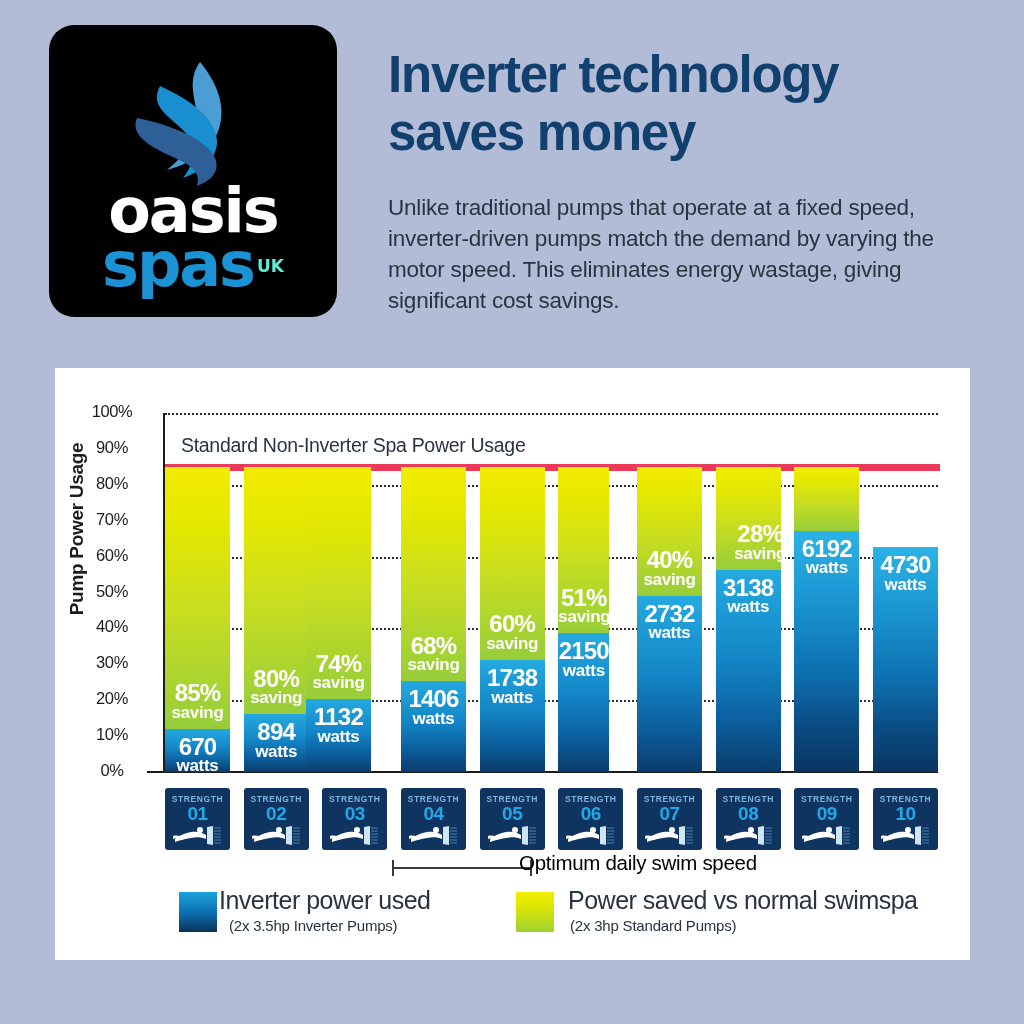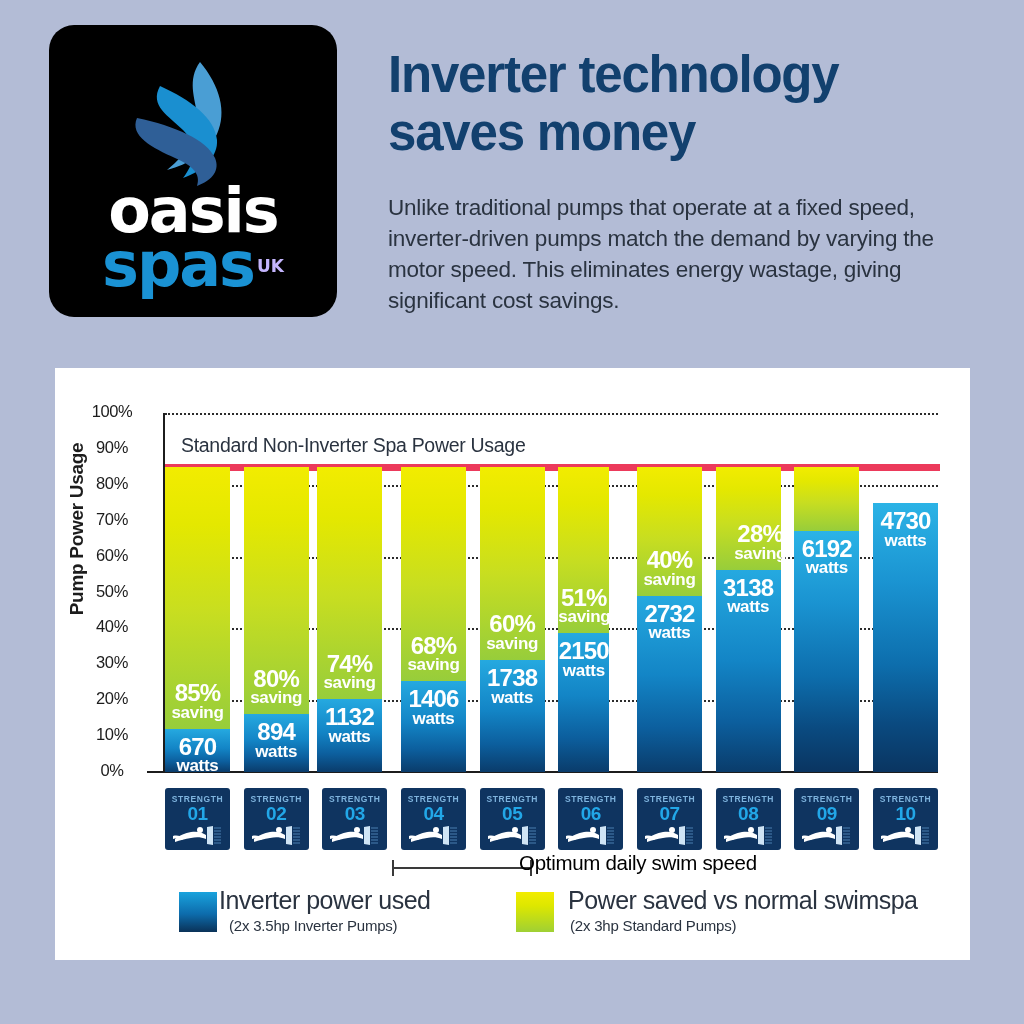--- a/index.html
+++ b/index.html
@@ -34,21 +34,21 @@
   #logo-spas-row {
     position: absolute; left: 0; top: 212px; width: 288px;
     text-align: center; line-height: 56px;
   }
   #logo-spas {
     color: #1a92d4; font-weight: bold; font-size: 62px;
     letter-spacing: -2px;
     font-family: "DejaVu Sans", sans-serif;
   }
   #logo-uk {
-    color: #c4b5fd; font-weight: bold; font-size: 17px;
+    color: #5eead4; font-weight: bold; font-size: 17px;
     letter-spacing: 0px; vertical-align: 14px; margin-left: 3px;
     font-family: "DejaVu Sans", sans-serif;
   }
 
   #headline {
     position: absolute; left: 388px; top: 46px; width: 600px;
     color: #12406e;
     font-size: 51px; font-weight: bold; line-height: 58px;
     letter-spacing: -1.2px;
   }
@@ -241,21 +241,21 @@
             <span class="small">saving</span>
           </div>
         </div>
         <div class="seg-blue" style="height: 57.799px;">
           <div class="lbl" style="top: 7px;">
             <span class="big">894</span>
             <span class="small">watts</span>
           </div>
         </div>
       </div>
-      <div class="bar" style="left: 152px; width: 65px; height: 271px;">
+      <div class="bar" style="left: 141px; width: 65px; height: 271px;">
         <div class="seg-green" style="bottom: 72.877px; height: 232.273px;">
           <div class="lbl" style="bottom: 8px;">
             <span class="big">74%</span>
             <span class="small">saving</span>
           </div>
         </div>
         <div class="seg-blue" style="height: 72.877px;">
           <div class="lbl" style="top: 7px;">
             <span class="big">1132</span>
             <span class="small">watts</span>
@@ -335,21 +335,21 @@
       <div class="bar" style="left: 629.333px; width: 65px; height: 305.15px;">
         <div class="seg-green" style="bottom: 241.248px; height: 63.902px;"></div>
         <div class="seg-blue tall" style="height: 241.248px;">
           <div class="lbl" style="top: 7px;">
             <span class="big">6192</span>
             <span class="small">watts</span>
           </div>
         </div>
       </div>
       <div class="bar" style="left: 708px; width: 65px; height: 305.15px;">
-        <div class="seg-blue tall" style="height: 269px;">
+        <div class="seg-blue tall" style="height: 225px;">
           <div class="lbl" style="top: 7px;">
             <span class="big">4730</span>
             <span class="small">watts</span>
           </div>
         </div>
       </div>
     </div>
 
   <div id="tile-container">
       <div class="tile" style="left: 110px; width: 65px; height: 62px;">

